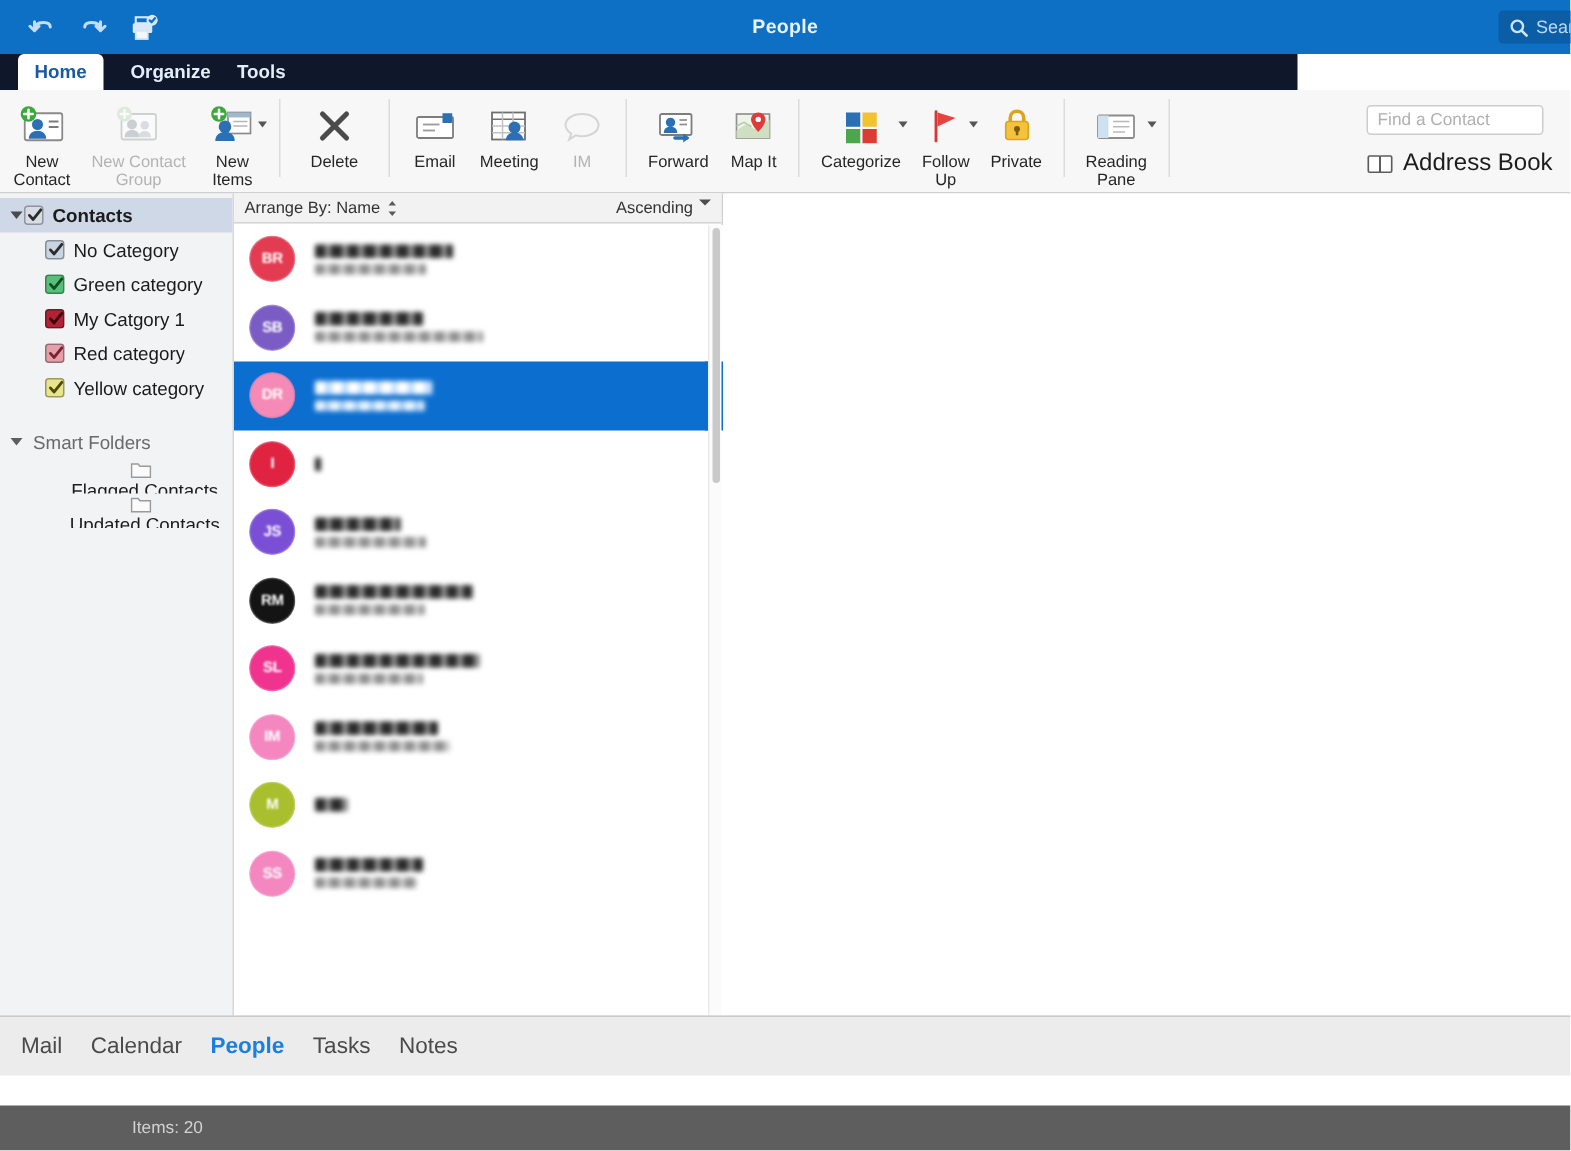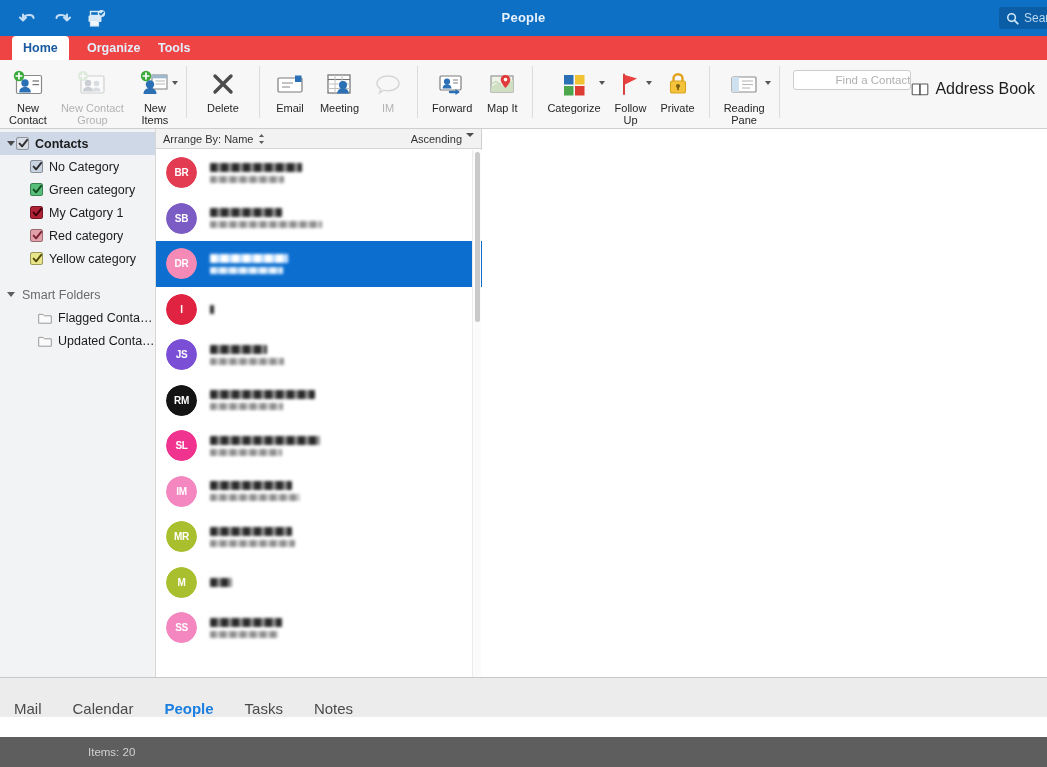--- a/index.html
+++ b/index.html
@@ -28,22 +28,22 @@
     position: absolute; right: -30px; top: 7px; height: 22px; width: 78px;
     background: #0b5e a6; background: #0b5ea6; border-radius: 3px;
     display: flex; align-items: center; gap: 5px; padding-left: 7px;
     overflow: hidden;
   }
   .tb-search .sicon { width: 13px; height: 13px; flex: 0 0 auto; }
   .tb-search .stext { color: #bcd9f2; font-size: 12px; white-space: nowrap; }
 
   
   .ribbon-tabs {
-    position: absolute; left: 0; top: 36px; width: 1047px; height: 24px;
-    background: #ef4444;
+    position: absolute; left: 0; top: 36px; width: 865px; height: 24px;
+    background: #0f172a;
   }
   .rtab {
     position: absolute; top: 0; height: 24px; line-height: 25px;
     font-size: 12.5px; font-weight: bold; color: #e3eefb;
     padding: 0 11px; cursor: default;
   }
   .rtab.active {
     background: #ffffff; color: #1a5aa0;
     border-top-left-radius: 4px; border-top-right-radius: 4px;
   }
@@ -69,21 +69,21 @@
   }
   .ritem.disabled .rlabel { color: #b3b3b3; }
   .ritem.disabled .glyph { opacity: .42; }
   .caret {
     position: absolute; right: 1px; top: 21px;
     width: 0; height: 0; border-left: 3.2px solid transparent;
     border-right: 3.2px solid transparent; border-top: 4px solid #555;
   }
 
   
-  .ribbon-right { margin-left: auto; display: flex; flex-direction: row; padding: 10px 12px 0 8px; text-align: right; }
+  .ribbon-right { margin-left: auto; display: flex; flex-direction: column; padding: 10px 12px 0 8px; }
   .find-contact {
     width: 118px; height: 20px; background: #fff;
     border: 1px solid #cdcdcd; border-radius: 3px;
     font-size: 11.5px; color: #b0b0b0; line-height: 19px; padding-left: 6px;
     white-space: nowrap; overflow: hidden;
   }
   .addr-book { display: flex; align-items: center; gap: 6px; margin-top: 10px; }
   .addr-book .ab-label { font-size: 16px; color: #1d1d1d; }
 
   
@@ -101,21 +101,21 @@
   .cbox {
     width: 13px; height: 13px; flex: 0 0 13px; border-radius: 2.5px;
     border: 1px solid rgba(0,0,0,.33); margin-right: 6px;
     position: relative; display: inline-block;
   }
   .cbox svg { position: absolute; left: 1px; top: 0px; }
   .sb-label { white-space: nowrap; overflow: hidden; text-overflow: ellipsis; }
   .sb-child { padding-left: 30px; }
   .sb-group-head { padding-left: 5px; margin-top: 13px; color: #6e6e6e; font-weight: normal; }
   .sb-group-head .sb-label { color: #6a6a6a; }
-  .sb-smart { padding-left: 38px; }
+  .sb-smart { padding-left: 38px; flex-direction: column; }
   .folder-ic { width: 14px; height: 12px; flex: 0 0 14px; margin-right: 6px; }
 
   
   .listpane {
     position: absolute; left: 156px; top: 129px; width: 326px; height: 568px;
     background: #ffffff; border-right: 1px solid #cfcfcf;
   }
   .arrange {
     height: 20px; background: #f2f2f2; border-bottom: 1px solid #d4d4d4;
     display: flex; align-items: center; padding: 0 7px;
@@ -169,21 +169,21 @@
   
   .readingpane {
     position: absolute; left: 483px; top: 129px; width: 564px; height: 568px;
     background: #ffffff;
   }
 
   
   .bottomnav {
     position: absolute; left: 0; top: 677px; width: 1047px; height: 40px;
     background: #ececec; border-top: 1px solid #c8c8c8;
-    display: flex; align-items: flex-end; padding-left: 14px; gap: 31px;
+    display: flex; align-items: center; padding-left: 14px; gap: 19px;
   }
   .navitem { font-size: 15px; color: #4a4a4a; cursor: default; }
   .navitem.active { color: #1a7fe0; font-weight: bold; }
 
   .statusbar {
     position: absolute; left: 0; top: 737px; width: 1047px; height: 30px;
     background: #5e5e5e;
     display: flex; align-items: center;
   }
   .status-text {
@@ -607,29 +607,20 @@
           <div class="avatar">
             <div class="ring" style="background: rgb(244, 134, 192); filter: blur(0.7px);">IM</div>
           </div>
           <div class="ctext">
             <div class="cname" style="width: 82px; background: repeating-linear-gradient(90deg, rgb(42, 42, 42) 0px, rgb(42, 42, 42) 7px, rgb(141, 141, 141) 7px, rgb(141, 141, 141) 11px);"></div>
             <div class="csub" style="width: 90px; background: repeating-linear-gradient(90deg, rgb(142, 142, 142) 0px, rgb(142, 142, 142) 6px, rgb(202, 202, 202) 6px, rgb(202, 202, 202) 10px);"></div>
           </div>
         </div>
         <div class="crow">
           <div class="avatar">
-            <div class="ring" style="background: rgb(169, 191, 45); filter: blur(0.7px);">MR</div>
-          </div>
-          <div class="ctext">
-            <div class="cname" style="width: 82px; background: repeating-linear-gradient(90deg, rgb(42, 42, 42) 0px, rgb(42, 42, 42) 7px, rgb(141, 141, 141) 7px, rgb(141, 141, 141) 11px);"></div>
-            <div class="csub" style="width: 85px; background: repeating-linear-gradient(90deg, rgb(142, 142, 142) 0px, rgb(142, 142, 142) 6px, rgb(202, 202, 202) 6px, rgb(202, 202, 202) 10px);"></div>
-          </div>
-        </div>
-        <div class="crow">
-          <div class="avatar">
             <div class="ring" style="background: rgb(169, 191, 45); filter: blur(0.7px);">M</div>
           </div>
           <div class="ctext">
             <div class="cname" style="width: 22px; background: repeating-linear-gradient(90deg, rgb(42, 42, 42) 0px, rgb(42, 42, 42) 7px, rgb(141, 141, 141) 7px, rgb(141, 141, 141) 11px);"></div>
           </div>
         </div>
         <div class="crow">
           <div class="avatar">
             <div class="ring" style="background: rgb(244, 134, 192); filter: blur(0.7px);">SS</div>
           </div>

